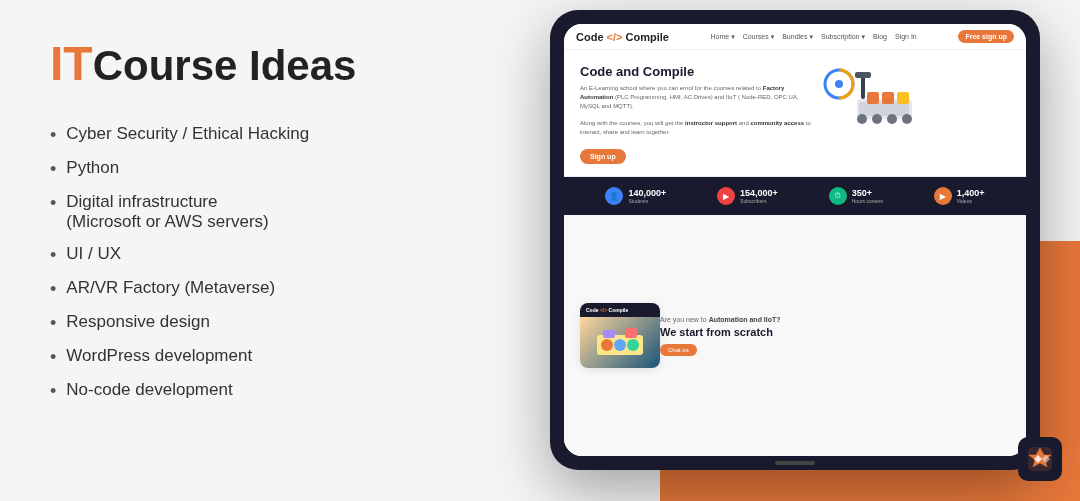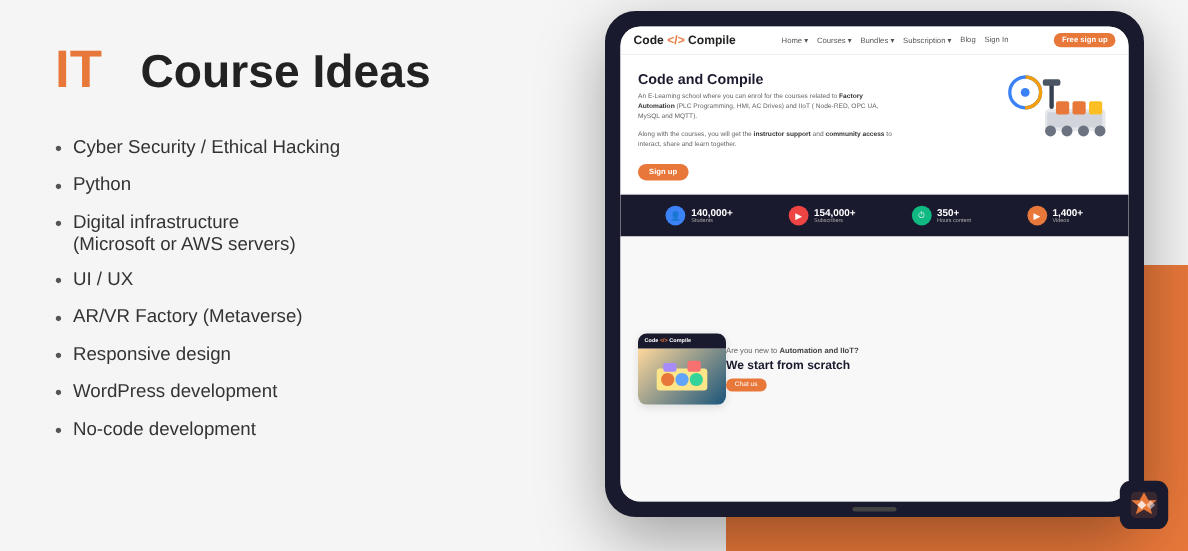--- a/index.html
+++ b/index.html
@@ -45,21 +45,20 @@
       font-weight: 900;
       color: #E8783A;
       line-height: 1;
     }
 
     .title-rest {
       font-size: 42px;
       font-weight: 700;
       color: #222;
       line-height: 1;
-      margin-left: 35px;
     }
 
     .course-list {
       list-style: none;
       padding: 0;
     }
 
     .course-list li {
       font-size: 17px;
       color: #333;
@@ -141,21 +140,20 @@
       padding: 3px 7px;
       border-radius: 10px;
       font-weight: 600;
     }
 
     
     .hero-section {
       background: #fff;
       padding: 14px 16px 12px;
       display: flex;
-      justify-content: space-between;
       align-items: flex-start;
       flex-shrink: 0;
       border-bottom: 1px solid #eee;
     }
 
     .hero-text {
       flex: 1;
       max-width: 55%;
     }
 

